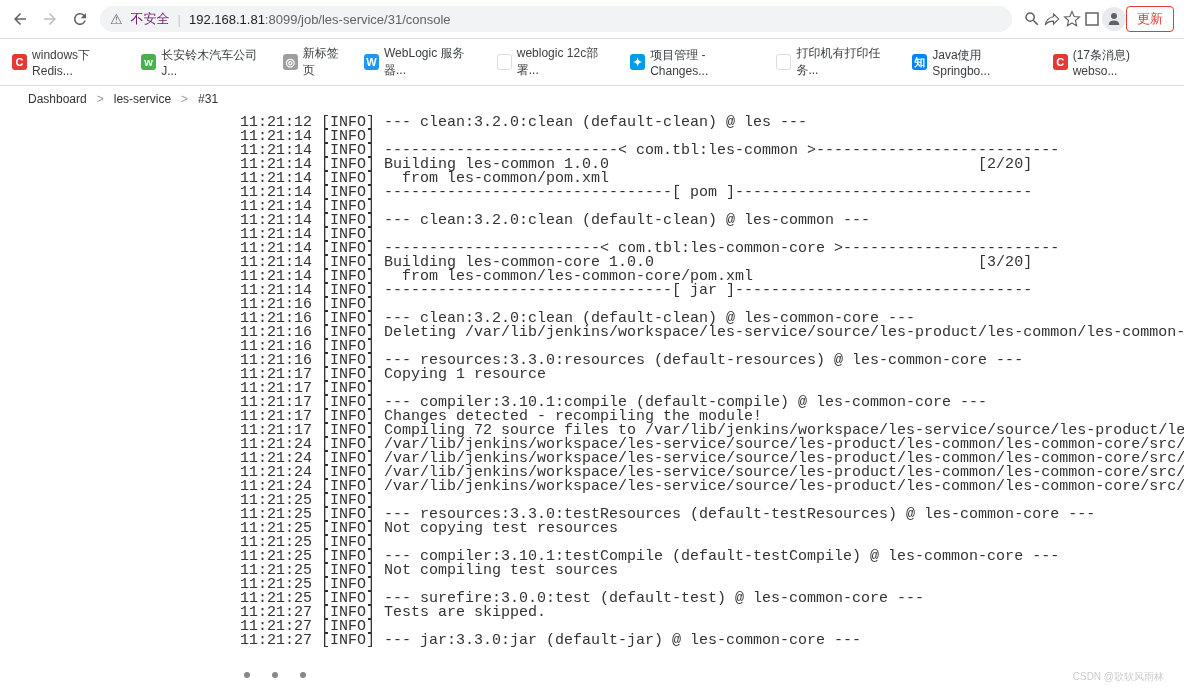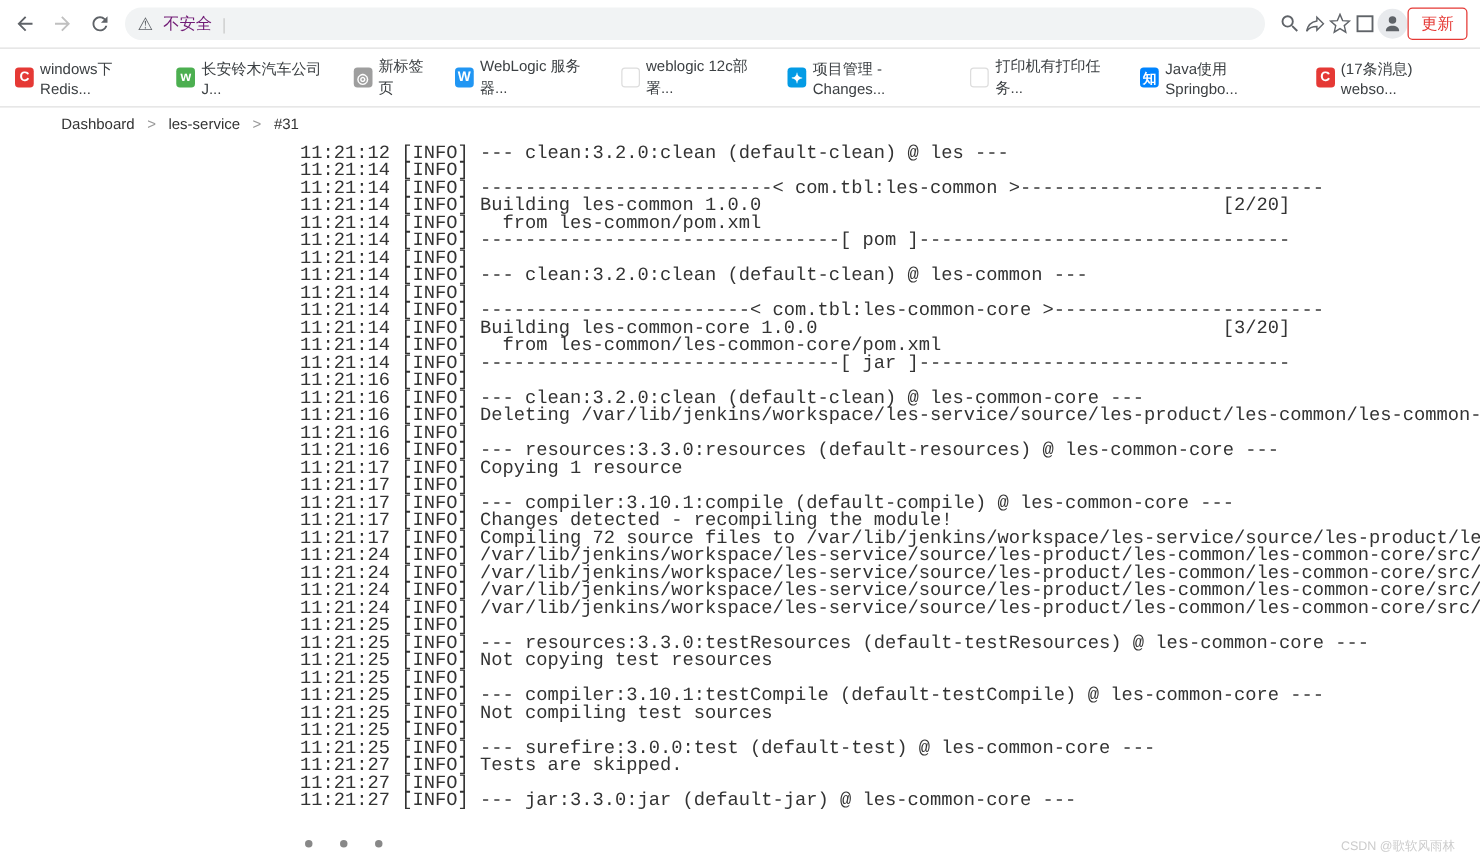--- a/index.html
+++ b/index.html
@@ -47,21 +47,21 @@
     .bkm-red { background: #e53935; }
     .bkm-green { background: #4caf50; }
     .bkm-gray { background: #9e9e9e; }
     .bkm-blue { background: #2196f3; }
     .bkm-white { background: #fff; border: 1px solid #ddd; }
     .bkm-lite { background: #039be5; color: #fff; }
     .bkm-zhi { background: #0084ff; }
 
     .breadcrumbs {
       display: flex; align-items: center; gap: 10px;
-      padding: 6px 1px; font-size: 12px; color: #333; margin-left: 48px;
+      padding: 6px 28px; font-size: 12px; color: #333;
     }
     .breadcrumbs span.sep { color: #999; }
     .breadcrumbs a { color: #333; text-decoration: none; }
 
     .console {
       margin: 0 10px 0 236px;
       background: #fff;
       padding: 4px;
     }
     .console pre {
@@ -101,20 +101,23 @@
   </div>
   <div class="nav-icon">
     <svg viewBox="0 0 24 24">
         <path d="M17.65 6.35A7.958 7.958 0 0012 4c-4.42 0-7.99 3.58-7.99 8s3.57 8 7.99 8c3.73 0 6.84-2.55 7.73-6h-2.08A5.99 5.99 0 0112 18c-3.31 0-6-2.69-6-6s2.69-6 6-6c1.66 0 3.14.69 4.22 1.78L13 11h7V4l-2.35 2.35z"></path>
       </svg>
   </div>
   <div class="url-bar">
     <span class="security-icon">⚠</span>
     <span class="security-label">不安全</span>
     <span class="url-divider">|</span>
+    <span>
+      <span class="url-text">192.168.1.81</span><span class="url-path">:8099</span><span class="url-path">/job/les-service/31/console</span>
+    </span>
   </div>
   <div class="toolbar-right">
     <div class="nav-icon">
       <svg viewBox="0 0 24 24">
           <path d="M15.5 14h-.79l-.28-.27A6.471 6.471 0 0016 9.5 6.5 6.5 0 109.5 16c1.61 0 3.09-.59 4.23-1.57l.27.28v.79l5 4.99L20.49 19l-4.99-5zm-6 0C7.01 14 5 11.99 5 9.5S7.01 5 9.5 5 14 7.01 14 9.5 11.99 14 9.5 14z"></path>
         </svg>
     </div>
     <div class="nav-icon">
       <svg viewBox="0 0 24 24">
           <path d="M14 9V5l7 7-7 7v-4.1c-5 0-8.5 1.6-11 5.1 1-5 4-10 11-11z" fill="none" stroke="currentColor" stroke-width="1.5"></path>

